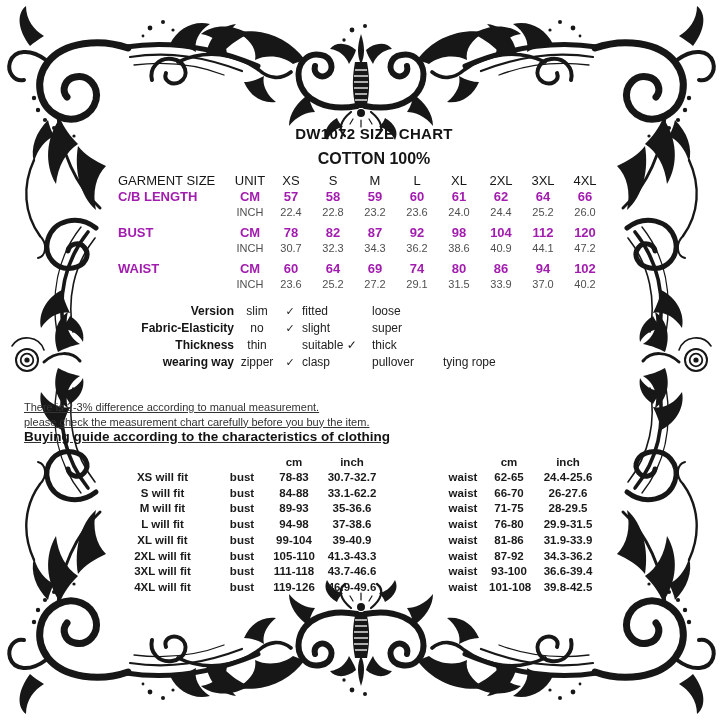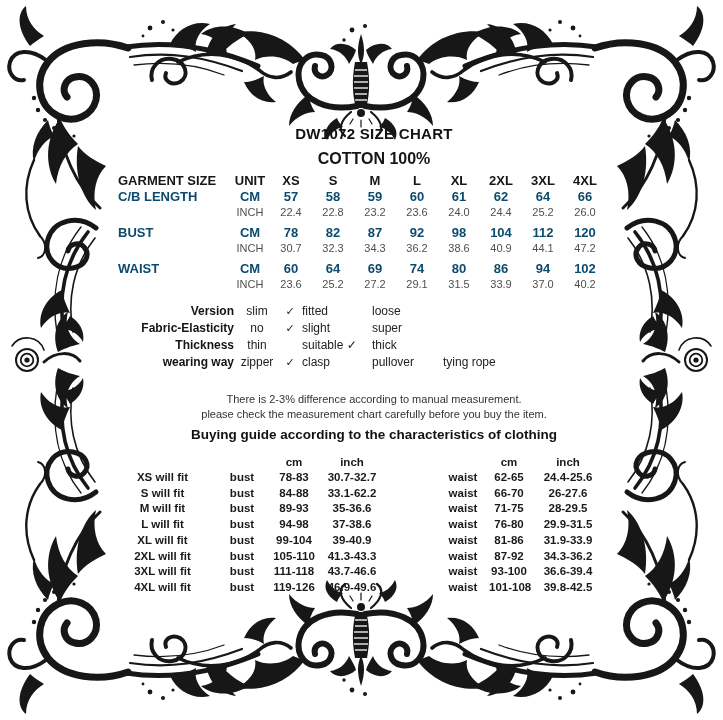--- a/index.html
+++ b/index.html
@@ -10,35 +10,35 @@
 
   .title{position:absolute;top:125px;left:24px;width:700px;text-align:center;
          font-size:15px;font-weight:700;letter-spacing:.3px;color:#141414;}
   .subtitle{position:absolute;top:150px;left:24px;width:700px;text-align:center;
          font-size:16px;font-weight:700;color:#161616;}
 
   .size-table{position:absolute;top:172px;left:118px;}
   .trow{display:grid;grid-template-columns:112px 40px repeat(8,42px);}
   .trow span{display:block;text-align:center;white-space:nowrap;}
   .trow .label{text-align:left;}
-  .thead{font-weight:700;font-size:13px;line-height:17px;color:#161616;}
+  .thead{font-weight:400;font-size:13px;line-height:17px;color:#161616;}
   .tgroup + .tgroup{margin-top:5px;}
-  .row-cm{font-weight:700;font-size:13px;line-height:16px;color:#0c4a6e;}
+  .row-cm{font-weight:700;font-size:13px;line-height:16px;color:#a21caf;}
   .row-inch{font-size:11px;line-height:15px;color:#4f4f4f;font-weight:400;}
 
   .attrs{position:absolute;top:303px;left:118px;font-size:12px;}
   .arow{display:grid;grid-template-columns:118px 42px 24px 70px 71px 85px 130px;line-height:17px;}
   .a-label{text-align:right;font-weight:700;color:#141414;padding-right:2px;white-space:nowrap;}
   .a-c{text-align:center;color:#222;}
   .a-k{text-align:center;color:#222;font-size:11px;}
   .a-l{text-align:left;color:#222;white-space:nowrap;}
 
-  .notes{position:absolute;top:392px;left:24px;width:700px;text-align:center;
-         font-size:11px;line-height:14.5px;color:#333;}
-  .buying{margin-top:7px;font-size:13.5px;font-weight:700;color:#121212;}
+  .notes{position:absolute;top:400px;left:24px;width:700px;
+         font-size:11px;line-height:14.5px;color:#333;text-decoration:underline;}
+  .buying{margin-top:1px;font-size:13.5px;font-weight:700;color:#121212;}
 
   .fit{position:absolute;top:454px;left:118px;font-size:11.5px;font-weight:700;color:#1a1a1a;}
   .frow{display:grid;grid-template-columns:95px 58px 46px 70px 50px 52px 40px 78px;line-height:15.7px;}
   .frow span{text-align:center;white-space:nowrap;}
   .f-size{text-align:right;padding-right:6px;}
   .fhead{line-height:16px;}
 </style>
 </head>
 <body>
 

